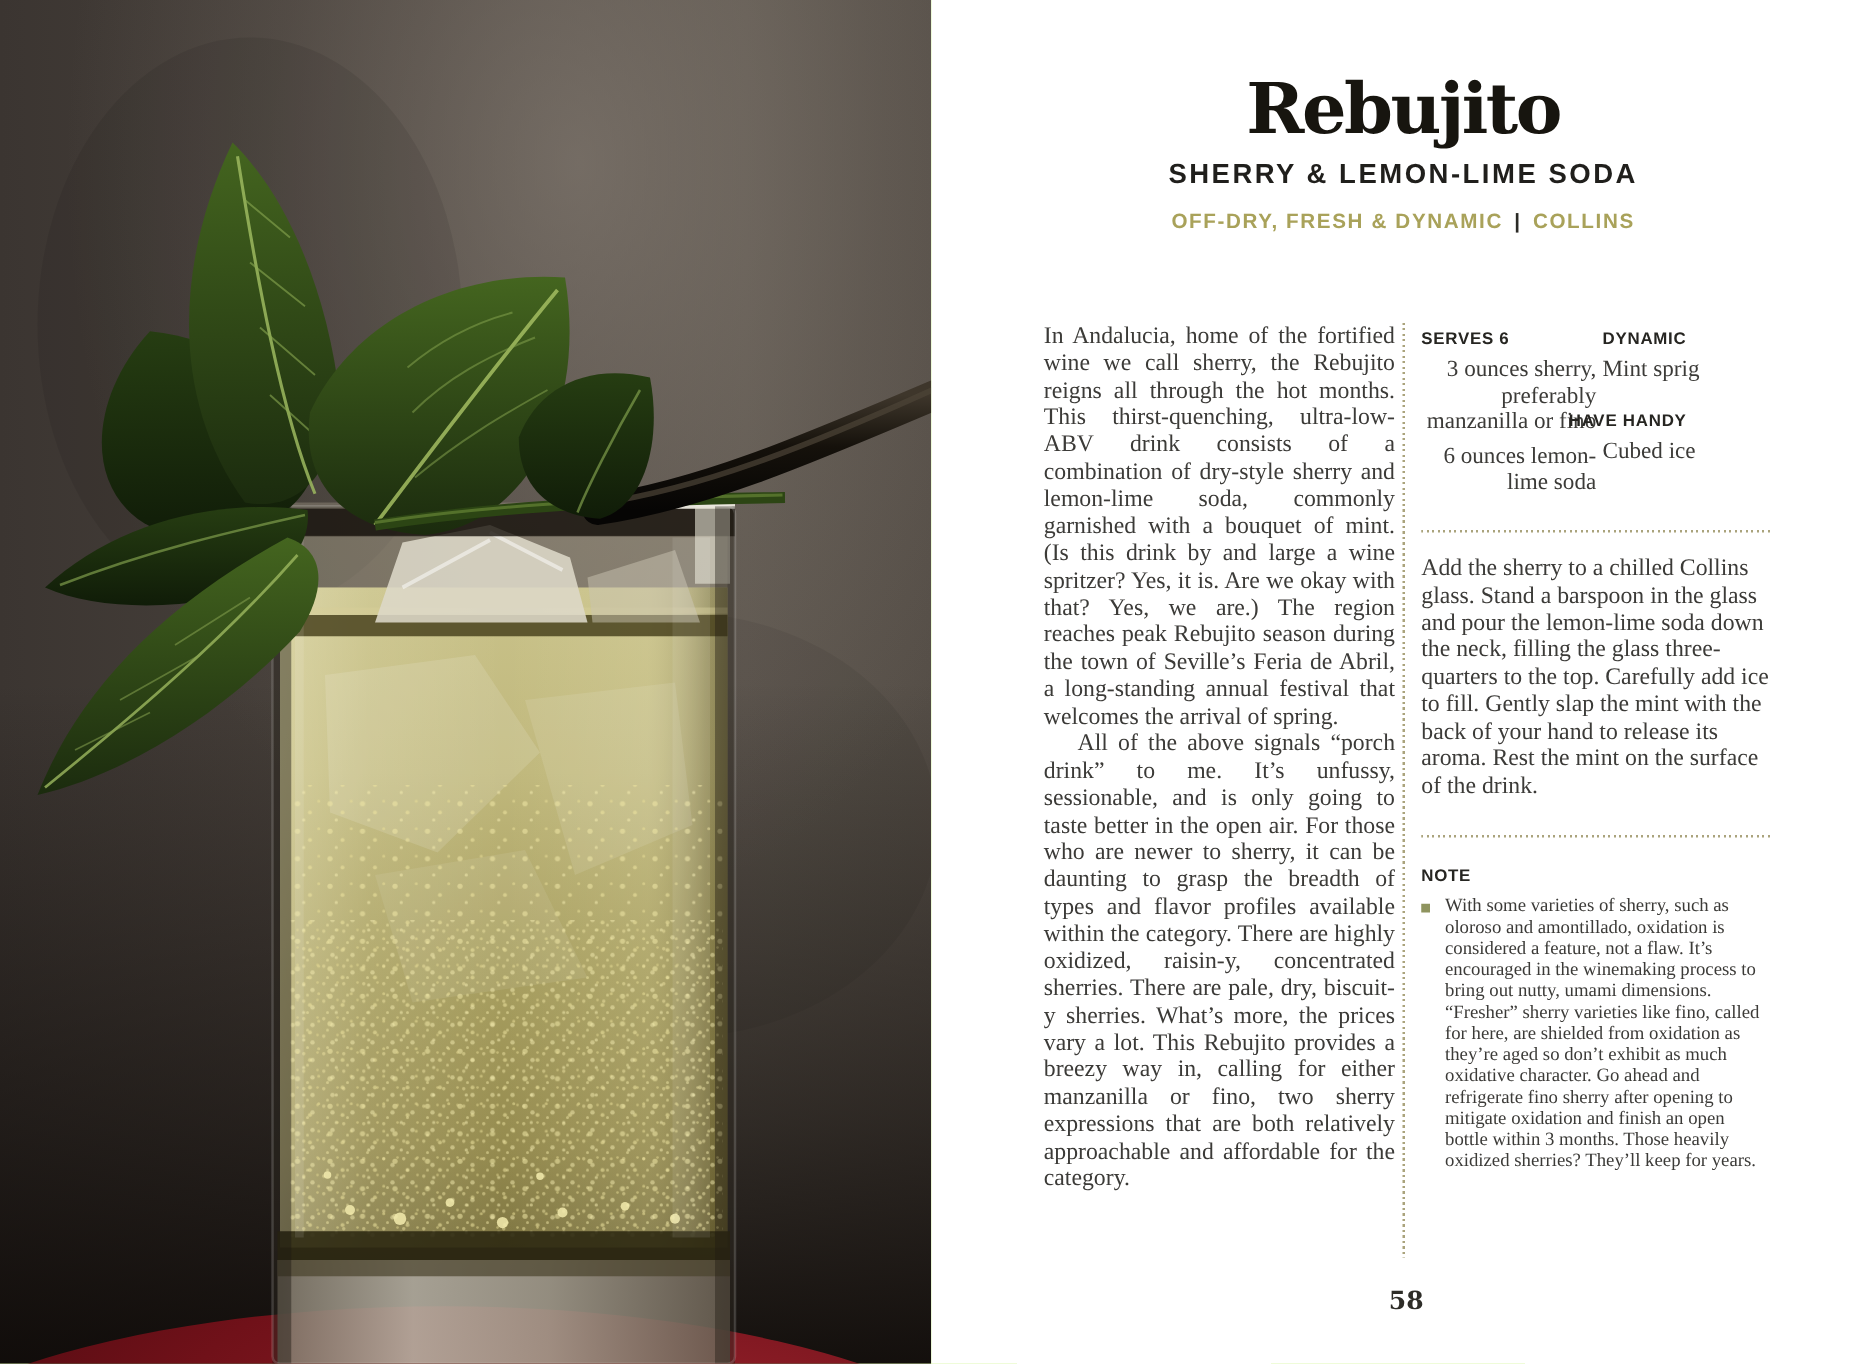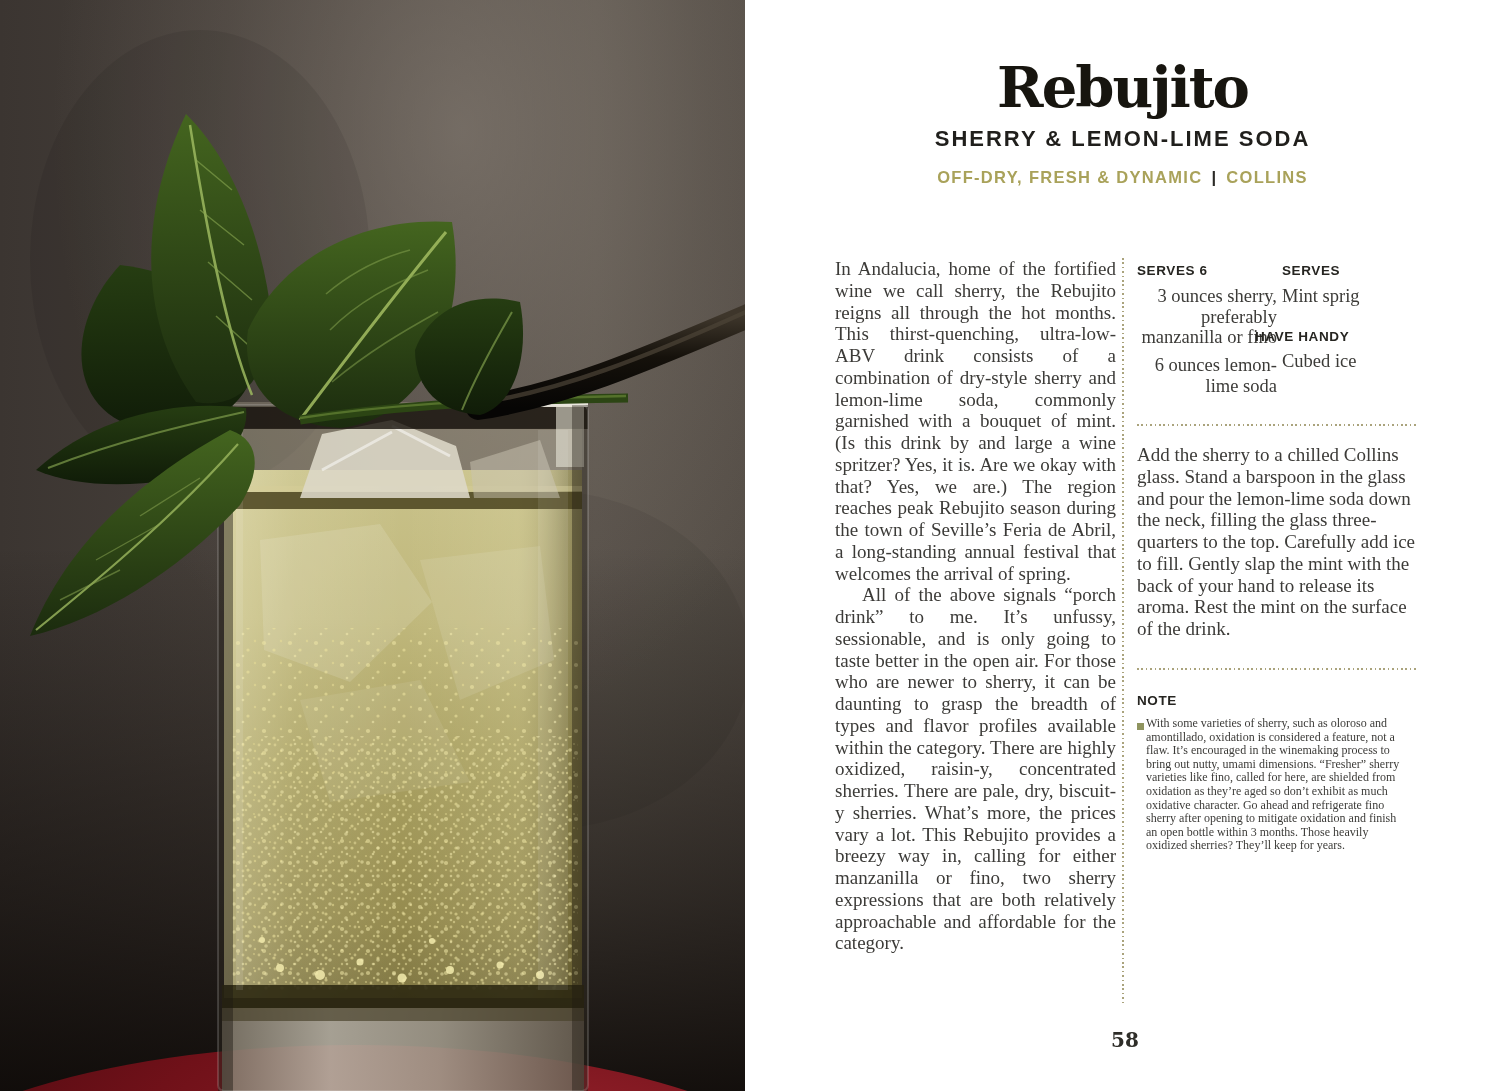--- a/index.html
+++ b/index.html
@@ -43,21 +43,21 @@
 
   .ingredients{position:absolute;left:392px;top:286px;width:140px;font-size:18.5px;line-height:1.12;text-align:right;}
   .ingredients .item{margin-bottom:7px;}
   .garnish-value{position:absolute;left:537px;top:286px;width:140px;font-size:18.5px;line-height:1.12;}
   .havehandy-value{position:absolute;left:537px;top:351px;width:140px;font-size:18.5px;line-height:1.12;}
 
   .method{position:absolute;left:392px;top:444px;width:280px;font-size:19px;line-height:1.145;}
 
   .note-row{position:absolute;left:392px;top:717px;width:276px;display:flex;align-items:flex-start;}
   .note-bullet{flex:0 0 auto;width:7px;height:7px;margin-top:6px;background:var(--bullet,#8f945f);}
-  .note-text{margin-left:2px;width:259px;font-size:12px;line-height:1.135;}
+  .note-text{margin-left:12px;width:259px;font-size:15px;line-height:1.135;}
 
   .page-number{position:absolute;left:366px;top:1028px;font-family:"DejaVu Serif",serif;
                font-weight:700;font-size:20px;color:#2e2d28;}
 </style>
 </head>
 <body>
 
 <div class="spread">
 
   <div class="photo">
@@ -236,21 +236,21 @@
     </div>
 
     <div class="vdots"></div>
 
     <div class="label serves-label">SERVES 6</div>
     <div class="ingredients">
       <div class="item">3 ounces sherry, preferably manzanilla or fino</div>
       <div class="item">6 ounces lemon-lime soda</div>
     </div>
 
-    <div class="label garnish-label">SERVES</div>
+    <div class="label garnish-label">DYNAMIC</div>
     <div class="garnish-value">Mint sprig</div>
 
     <div class="label havehandy-label">HAVE HANDY</div>
     <div class="havehandy-value">Cubed ice</div>
 
     <div class="hdots r1"></div>
 
     <div class="method">Add the sherry to a chilled Collins glass. Stand a barspoon in the glass and pour the lemon-lime soda down the neck, filling the glass three-quarters to the top. Carefully add ice to fill. Gently slap the mint with the back of your hand to release its aroma. Rest the mint on the surface of the drink.</div>
 
     <div class="hdots r2"></div>

